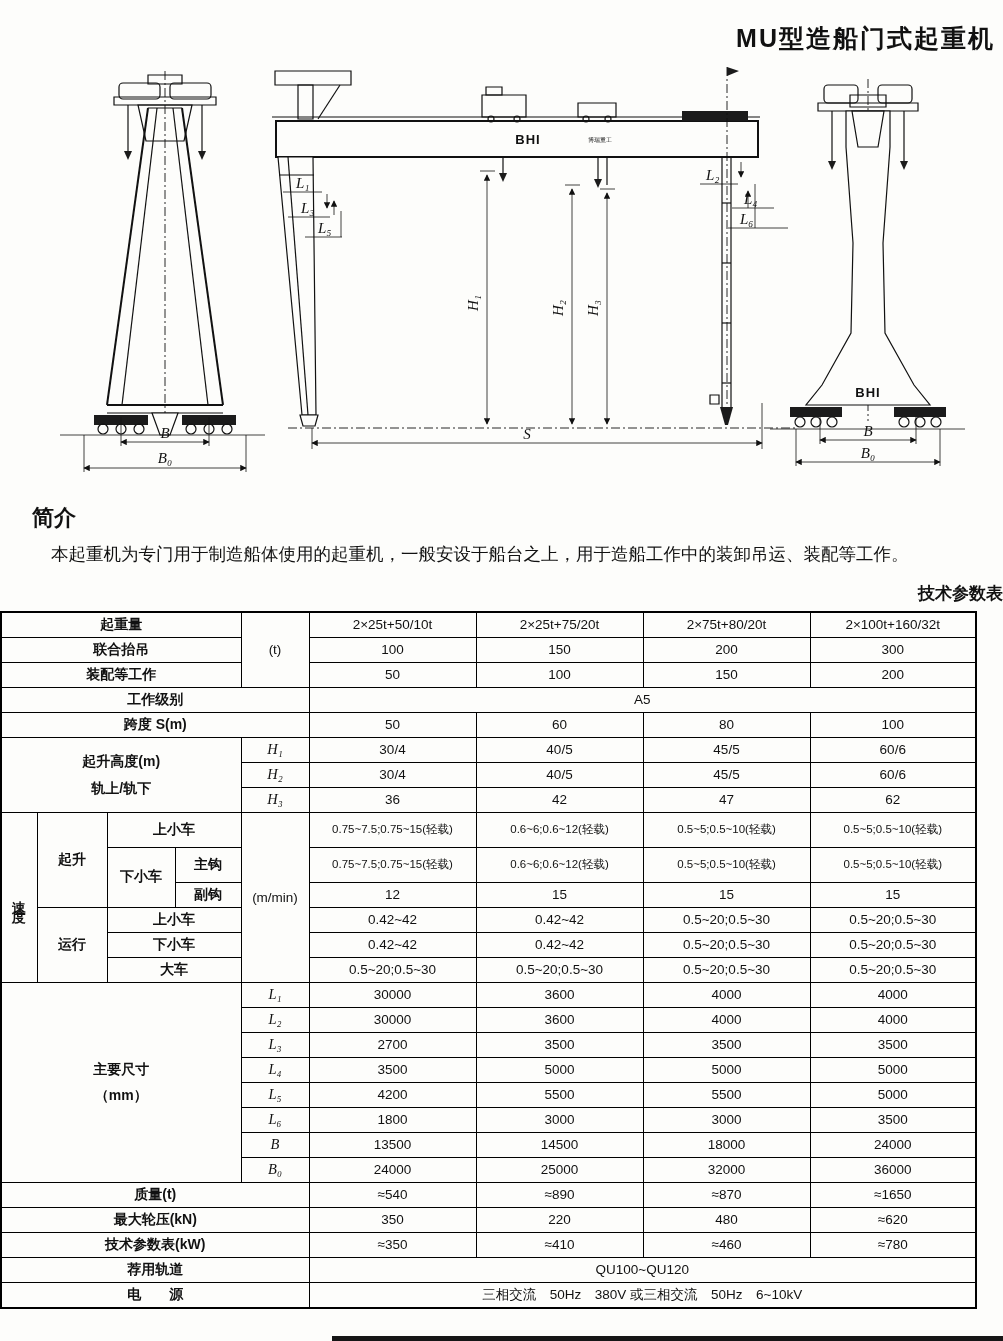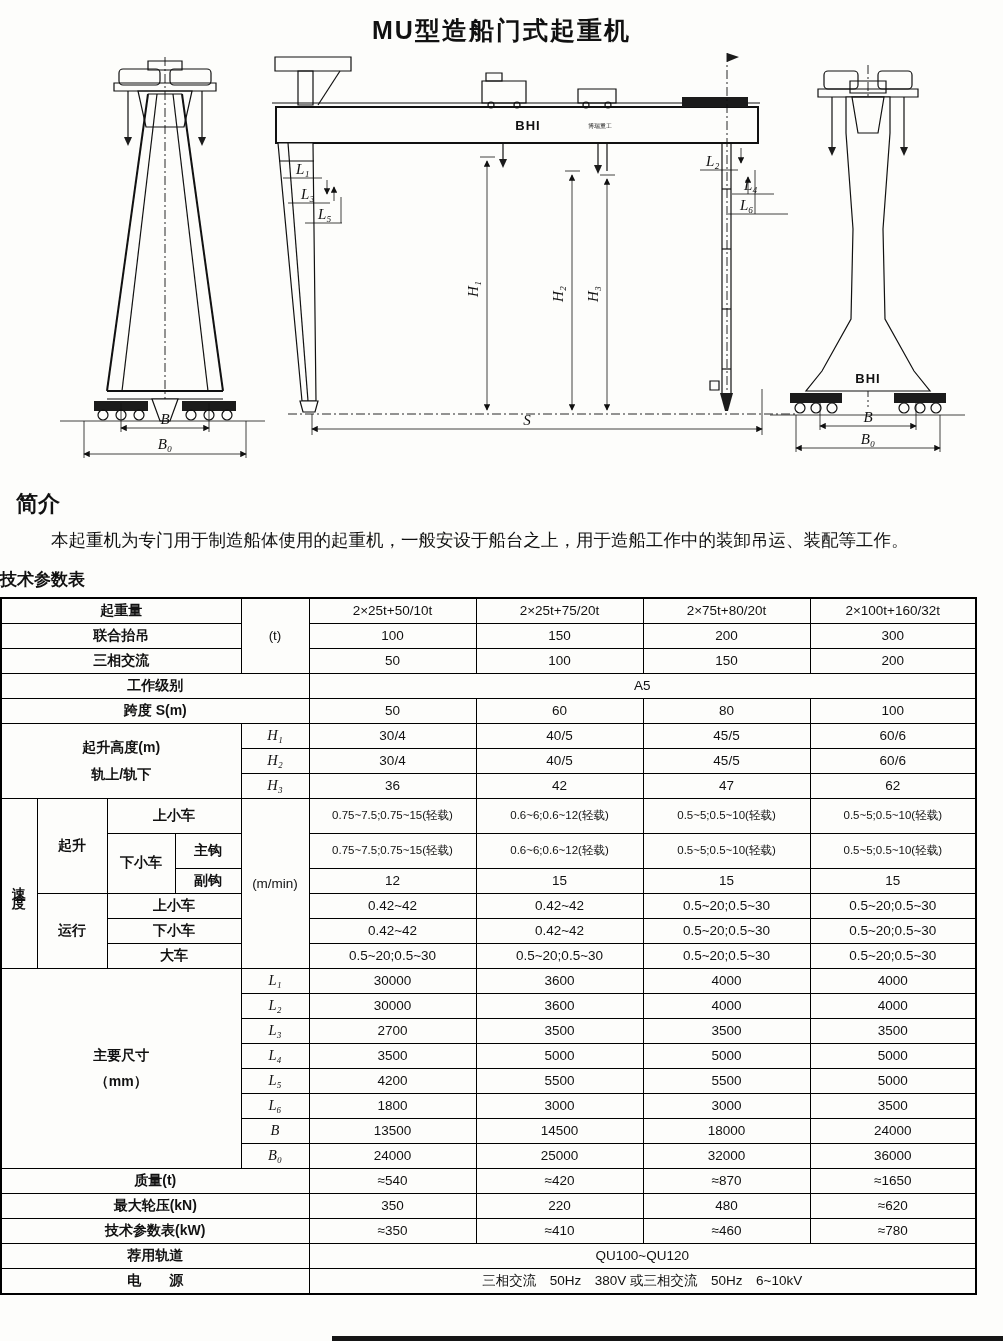--- a/index.html
+++ b/index.html
@@ -1,32 +1,32 @@
 <!DOCTYPE html>
 <html><head>
 <meta charset="utf-8">
 <style>
   html,body{margin:0;padding:0;background:#f4f4f2;}
   .page{position:relative;width:1003px;height:1341px;margin:0 auto;background:#fdfdfb;color:#111;
         font-family:"Liberation Sans",sans-serif;overflow:hidden;}
-  .title{margin:0;padding-top:14px;text-align:center;font-size:25px;font-weight:bold;letter-spacing:2px;}
+  .title{margin:8px;padding-top:14px;text-align:right;font-size:25px;font-weight:bold;letter-spacing:2px;}
   .drawing{display:block;margin-top:2px;}
   .drawing *{vector-effect:non-scaling-stroke;}
   .ln{stroke:#111;stroke-width:1.2;fill:none;}
   .ln2{stroke:#111;stroke-width:2;fill:none;}
   .thin{stroke:#111;stroke-width:0.8;fill:none;}
   .dash{stroke:#111;stroke-width:0.9;fill:none;stroke-dasharray:9 3 2 3;}
   .fill{fill:#1b1b1b;stroke:none;}
   .white{fill:#fdfdfb;stroke:#111;stroke-width:1.2;}
   .dimtxt{font-family:"Liberation Serif",serif;font-style:italic;font-size:15px;fill:#111;}
   .brand{font-family:"Liberation Sans",sans-serif;font-weight:bold;font-size:13px;fill:#111;letter-spacing:1px;}
   .tiny{font-size:6px;fill:#111;}
-  .intro-h{margin:10px 0 4px 16px;font-size:22px;font-weight:bold;}
+  .intro-h{margin:10px 0 4px 32px;font-size:22px;font-weight:bold;}
   .intro-p{margin:6px 8px 12px 16px;width:982px;font-size:17.5px;line-height:1.75;text-indent:2em;}
-  .tbl-title{margin:8px 0 6px 0;text-align:left;font-size:17px;font-weight:bold;}
+  .tbl-title{margin:8px 0 6px 16px;text-align:right;font-size:17px;font-weight:bold;}
   table{border-collapse:collapse;table-layout:fixed;width:975px;border:2px solid #000;}
   td{border:1px solid #000;text-align:center;vertical-align:middle;height:24px;padding:0 2px;
      font-size:13.5px;overflow:hidden;white-space:nowrap;}
   td.lbl{font-weight:bold;font-size:14px;}
   td.sym{font-family:"Liberation Serif",serif;font-style:italic;font-size:14.5px;}
   td.sm{font-size:11.5px;padding:5px;}
   .vwrap{writing-mode:vertical-lr;text-orientation:upright;margin:0 auto;font-weight:bold;
          font-size:14px;letter-spacing:8px;}
   .two-line div{line-height:1.9;}
   .footnote{margin:8px 0 0 6px;font-size:13.5px;}
@@ -227,21 +227,21 @@
       <td>2×100t+160/32t</td>
     </tr>
     <tr>
       <td class="lbl" colspan="4">联合抬吊</td>
       <td>100</td>
       <td>150</td>
       <td>200</td>
       <td>300</td>
     </tr>
     <tr>
-      <td class="lbl" colspan="4">三相交流</td>
+      <td class="lbl" colspan="4">装配等工作</td>
       <td>50</td>
       <td>100</td>
       <td>150</td>
       <td>200</td>
     </tr>
     <tr>
       <td class="lbl" colspan="5">工作级别</td>
       <td colspan="4">A5</td>
     </tr>
     <tr>
@@ -381,21 +381,21 @@
     <tr>
       <td class="sym">B₀</td>
       <td>24000</td>
       <td>25000</td>
       <td>32000</td>
       <td>36000</td>
     </tr>
     <tr>
       <td class="lbl" colspan="5">质量(t)</td>
       <td>≈540</td>
-      <td>≈420</td>
+      <td>≈890</td>
       <td>≈870</td>
       <td>≈1650</td>
     </tr>
     <tr>
       <td class="lbl" colspan="5">最大轮压(kN)</td>
       <td>350</td>
       <td>220</td>
       <td>480</td>
       <td>≈620</td>
     </tr>

